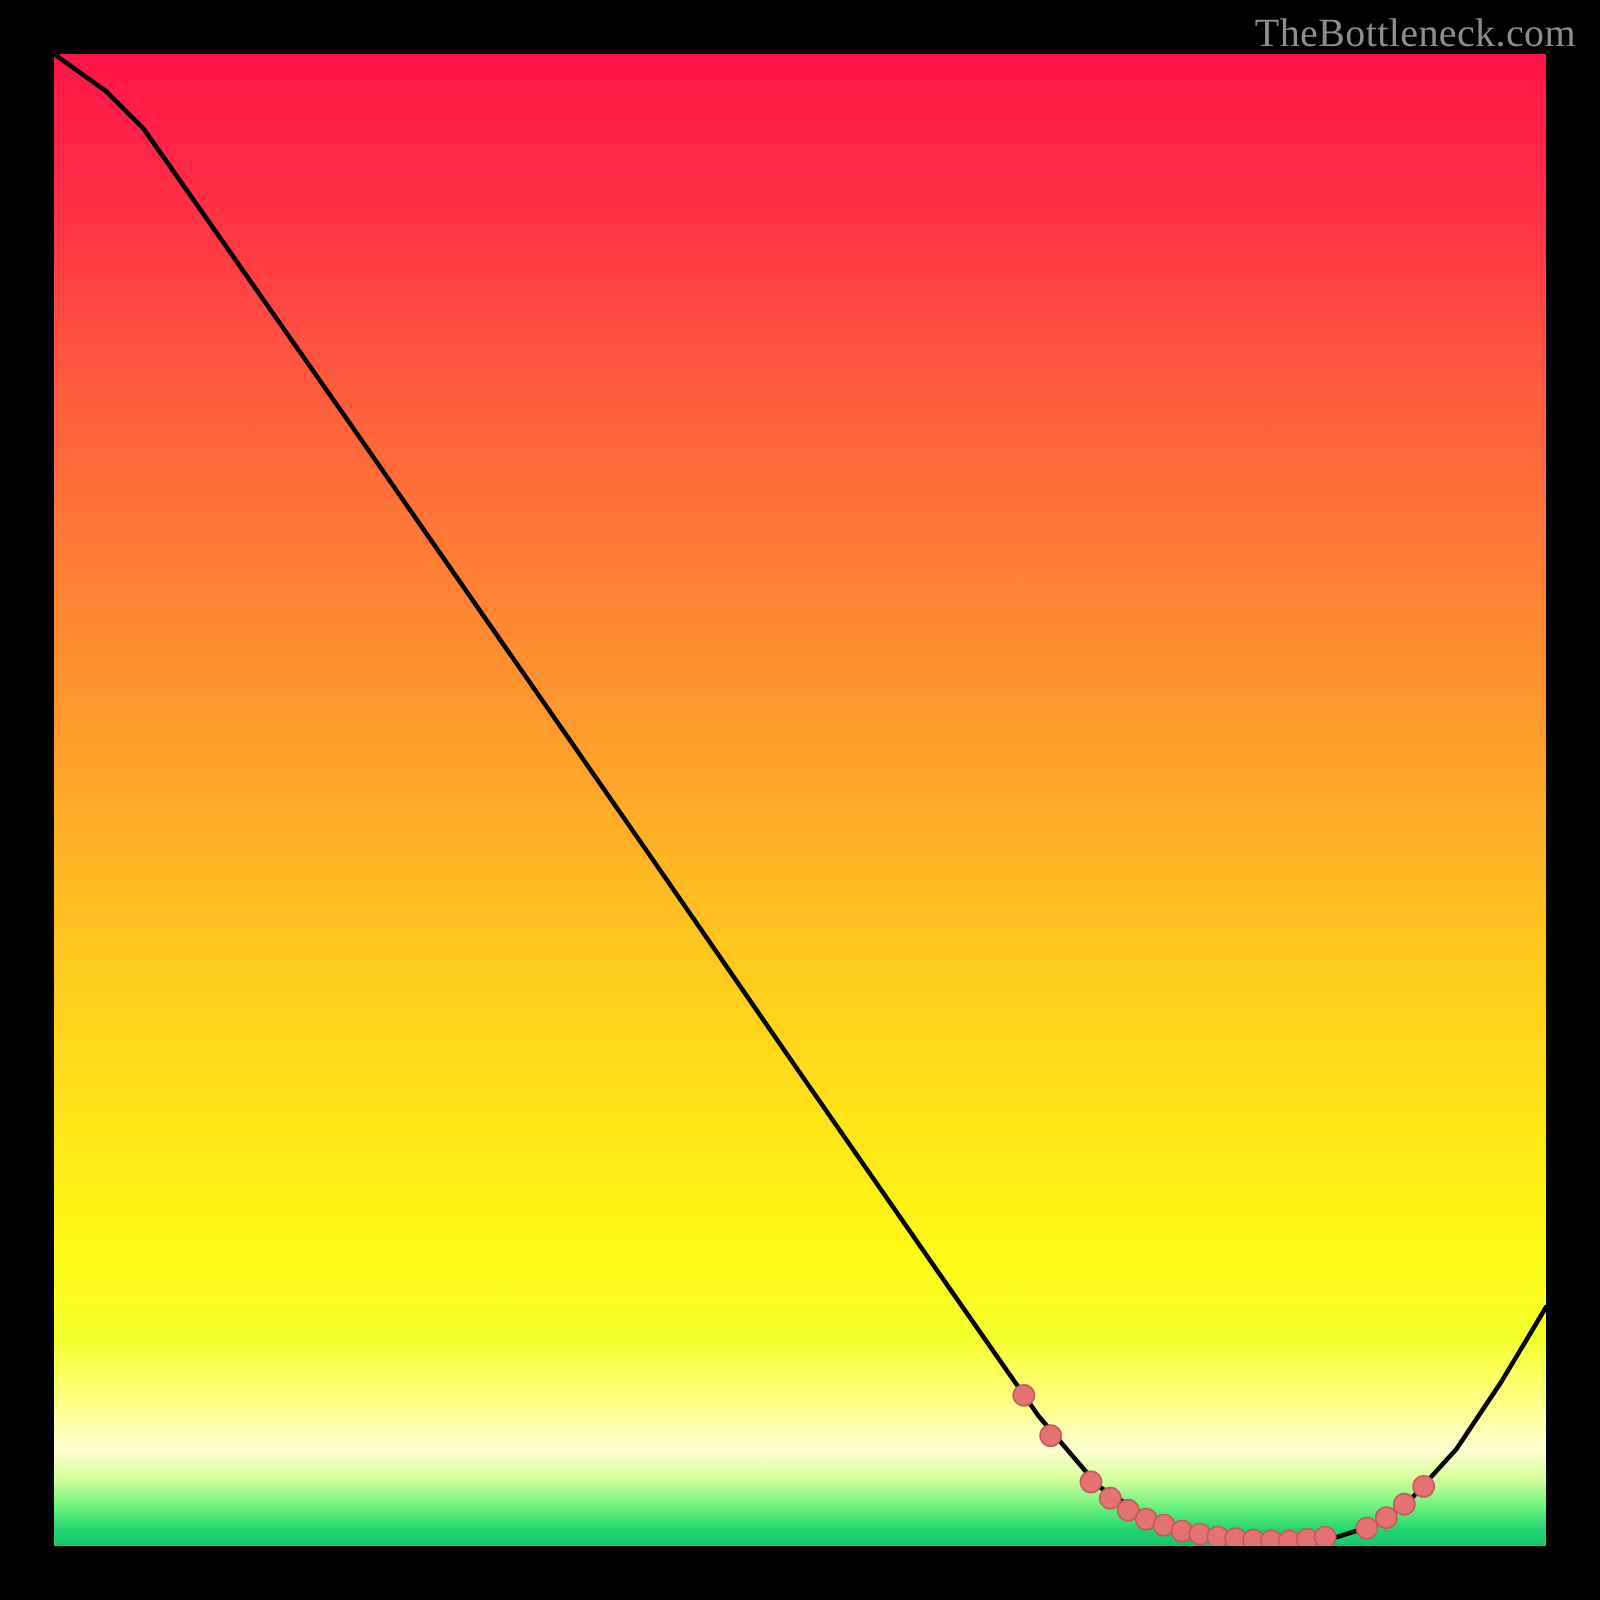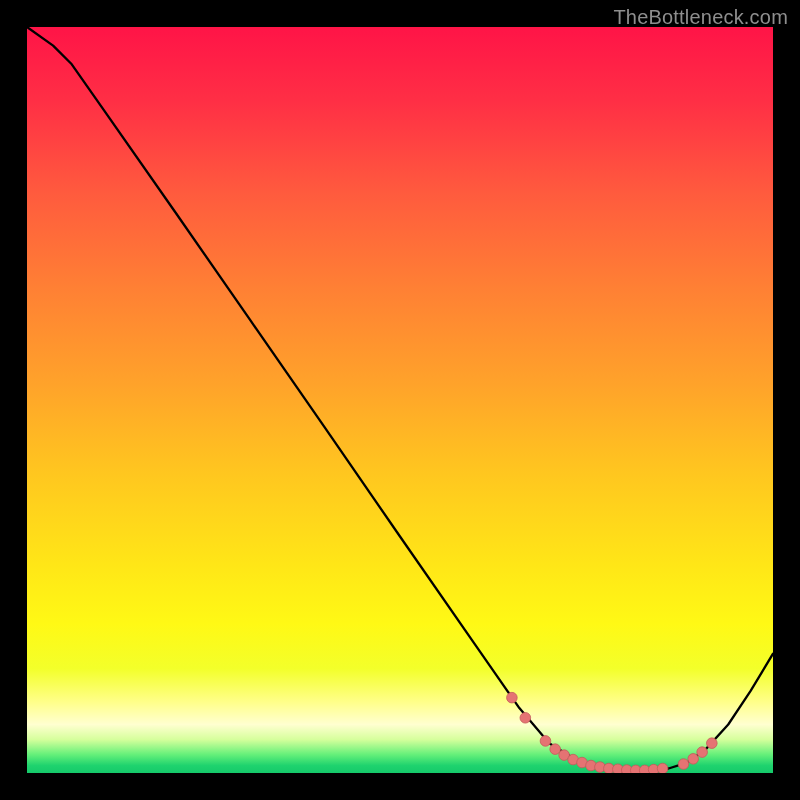--- a/index.html
+++ b/index.html
@@ -7,21 +7,21 @@
   .frame {
     position: relative;
     width: 800px;
     height: 800px;
     background: #000;
   }
   .attribution {
     position: absolute;
     top: 6px;
     right: 12px;
-    font-family: Liberation Sans, sans-serif;
+    font-family: Liberation Serif, serif;
     font-size: 20px;
     color: #8e8e8e;
     letter-spacing: 0.2px;
     z-index: 20;
   }
   .plot {
     position: absolute;
     left: 27px;
     top: 27px;
     width: 746px;

